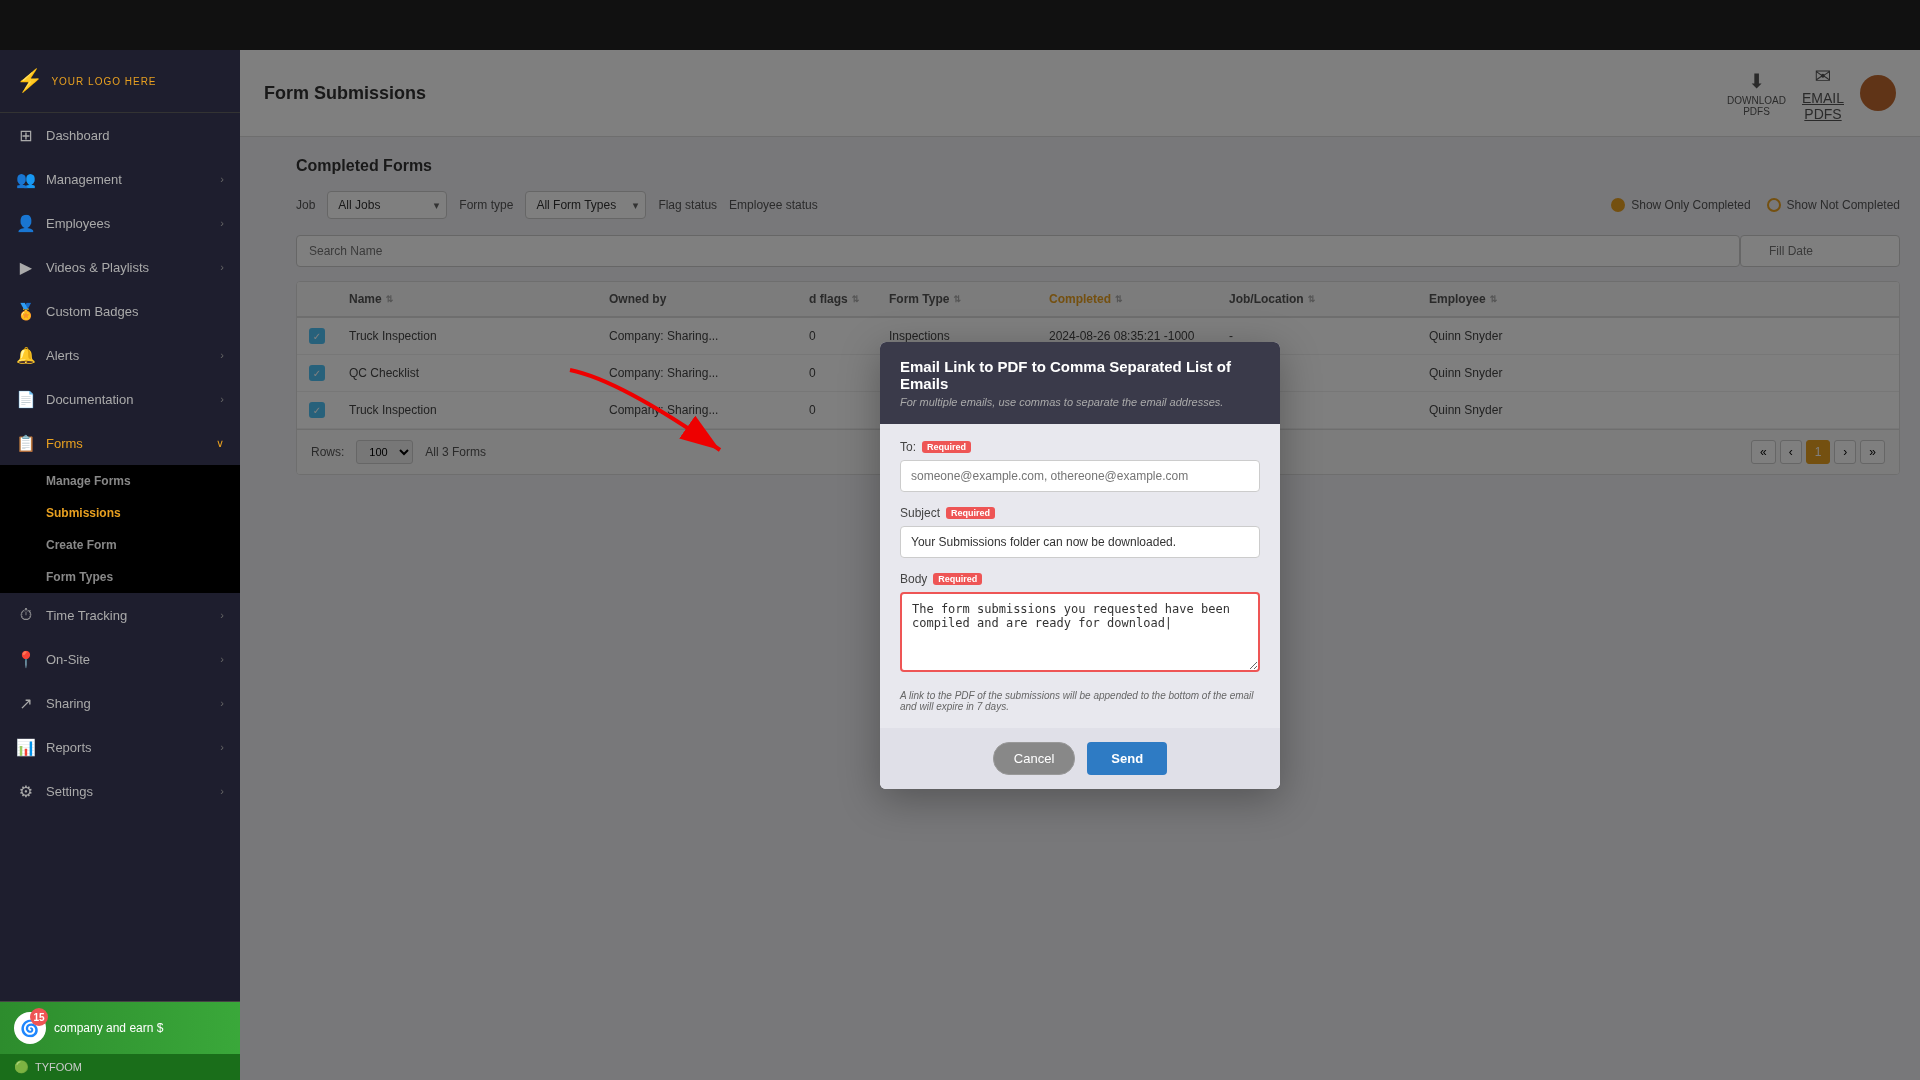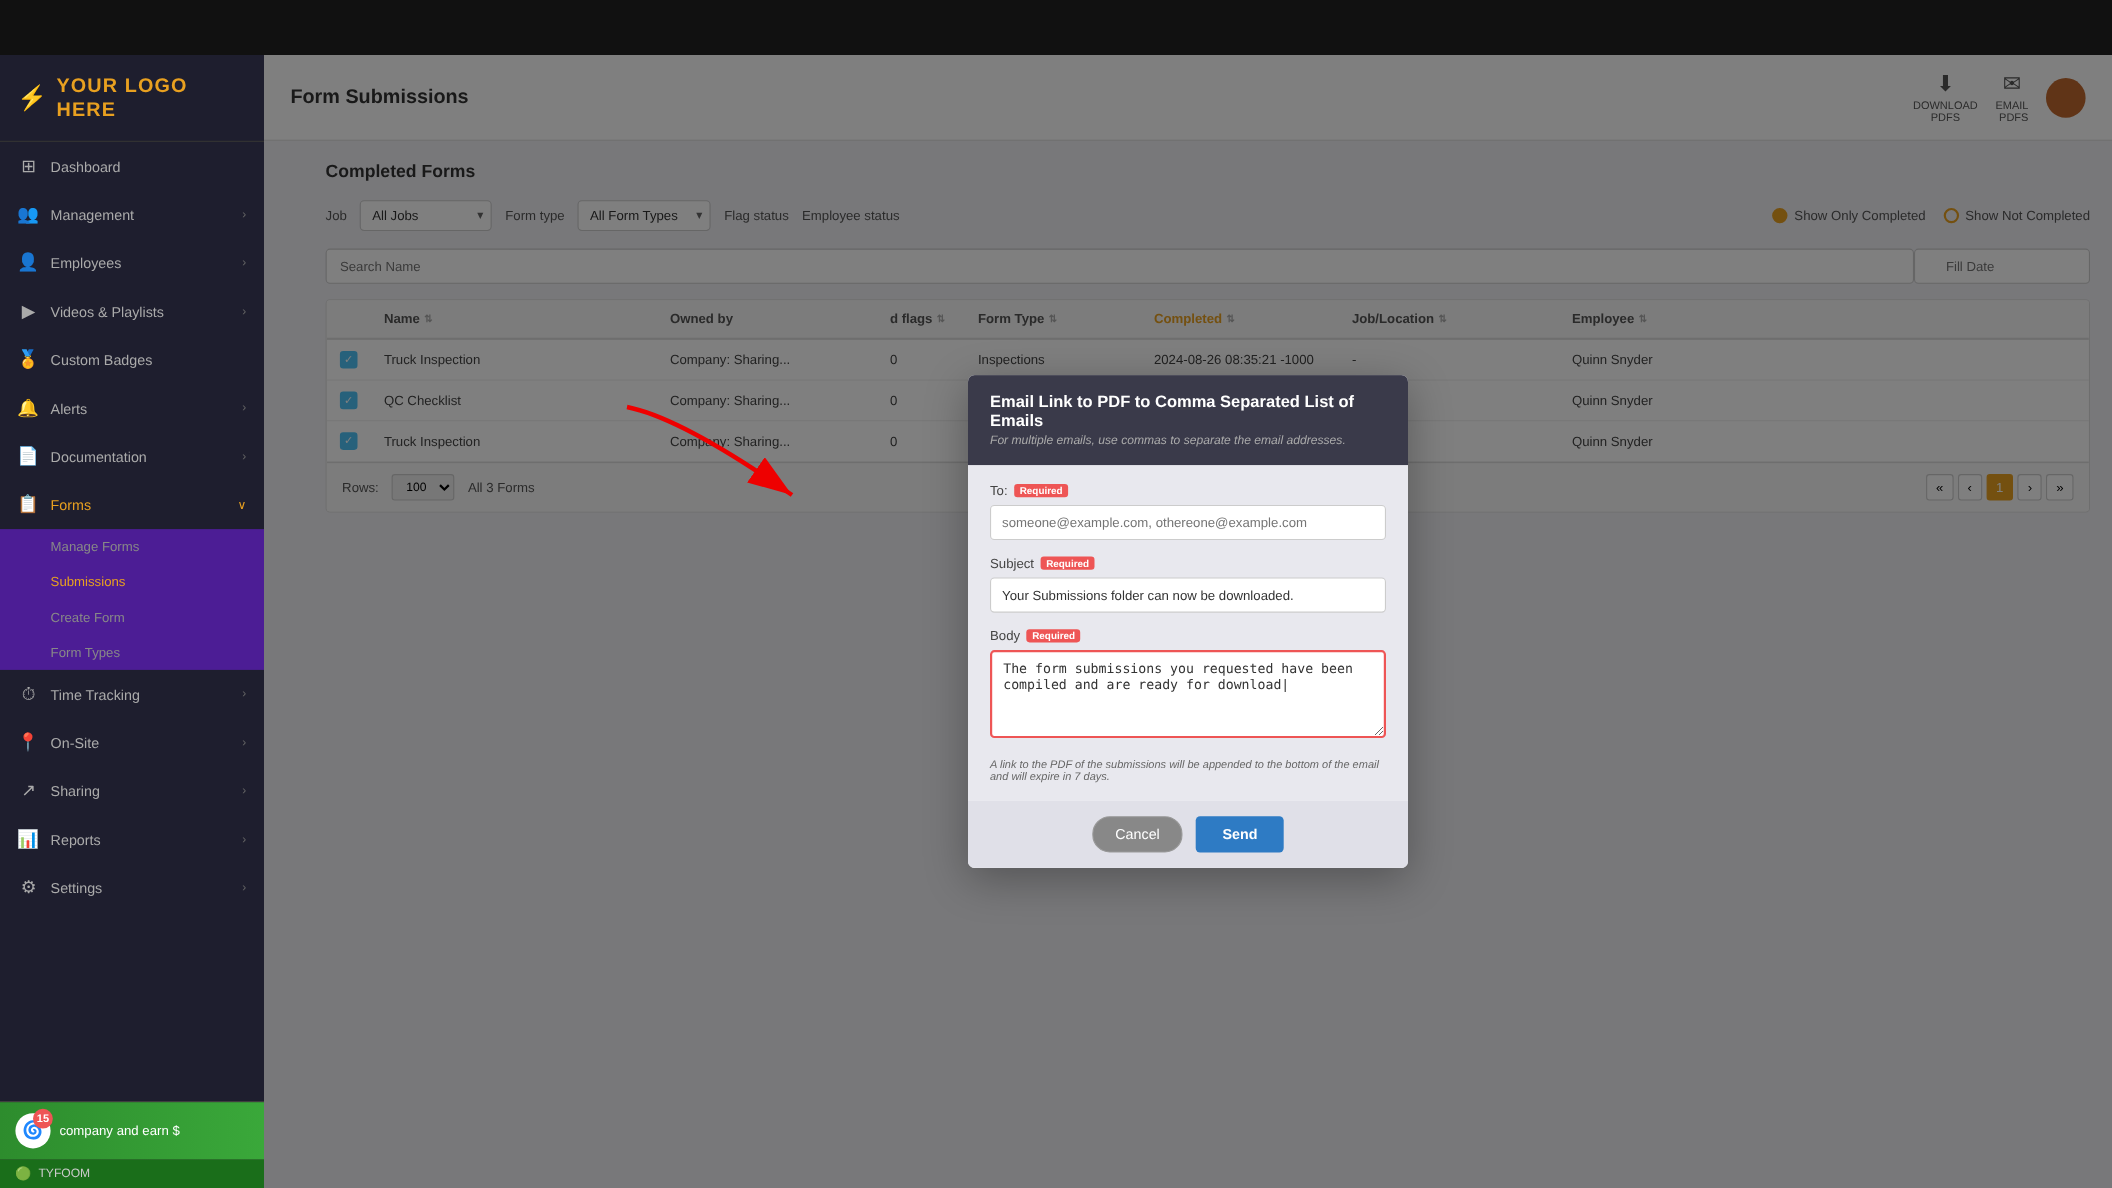--- a/index.html
+++ b/index.html
@@ -5,28 +5,28 @@
     * { margin: 0; padding: 0; box-sizing: border-box; }
     body { font-family: -apple-system, BlinkMacSystemFont, 'Segoe UI', sans-serif; background: #1a1a1a; width: 1920px; height: 1080px; overflow: hidden; display: flex; flex-direction: column; }
 
     .top-bar { background: #111; height: 50px; flex-shrink: 0; }
     .main-container { display: flex; flex: 1; overflow: hidden; }
 
     
     .sidebar { width: 240px; background: #1e1e2e; flex-shrink: 0; display: flex; flex-direction: column; padding-top: 0; }
     .sidebar-logo { padding: 18px 16px; border-bottom: 1px solid #333; display: flex; align-items: center; gap: 8px; }
     .sidebar-logo-icon { color: #4fc3f7; font-size: 22px; }
-    .sidebar-logo-text { color: #e8a020; font-size: 18px; font-weight: 700; letter-spacing: 1px; text-transform: uppercase; }
+    .sidebar-logo-text { color: #e8a020; font-size: 10px; font-weight: 400; letter-spacing: 1px; text-transform: uppercase; }
 
     .sidebar-item { display: flex; align-items: center; padding: 12px 16px; cursor: pointer; color: #aaa; font-size: 13px; gap: 10px; position: relative; }
     .sidebar-item .icon { width: 20px; height: 20px; display: flex; align-items: center; justify-content: center; font-size: 16px; }
     .sidebar-item .label { flex: 1; }
     .sidebar-item .chevron { font-size: 11px; color: #666; }
 
-    .sidebar-submenu { background: #4c1d95; }
+    .sidebar-submenu { background: #000000; font-weight: bold; }
     .sidebar-submenu .sub-item { padding: 9px 16px 9px 46px; font-size: 12px; color: #888; cursor: pointer; display: block; }
     .sidebar-submenu .sub-item.active-sub { color: #e8a020; }
 
     .sidebar-item.forms-active { color: #e8a020; }
     .forms-active .icon { color: #e8a020; }
 
     
     .content { flex: 1; background: #f0f0f5; overflow: auto; position: relative; }
 
     .content-header { background: #fff; padding: 14px 24px; border-bottom: 1px solid #ddd; display: flex; align-items: center; justify-content: space-between; }
@@ -193,21 +193,21 @@
   <div class="content">
     <div class="content-header">
       <span class="content-header-title">Form Submissions</span>
       <div class="header-actions">
         <div class="header-action-btn">
           <span class="action-icon">⬇</span>
           <span style="font-size:10px;text-align:center;">DOWNLOAD<br>PDFS</span>
         </div>
         <div class="header-action-btn">
           <span class="action-icon">✉</span>
-          <span style="font-size:10px;text-align:right;">EMAIL<br>PDFS</span>
+          <span style="font-size:14px;text-align:center;text-decoration:underline;">EMAIL<br>PDFS</span>
         </div>
         <div class="user-avatar"></div>
       </div>
     </div>
 
     <div class="form-content">
       <div class="section-title">Completed Forms</div>
 
       <div class="filters-row">
         <span class="filter-label">Job</span>

